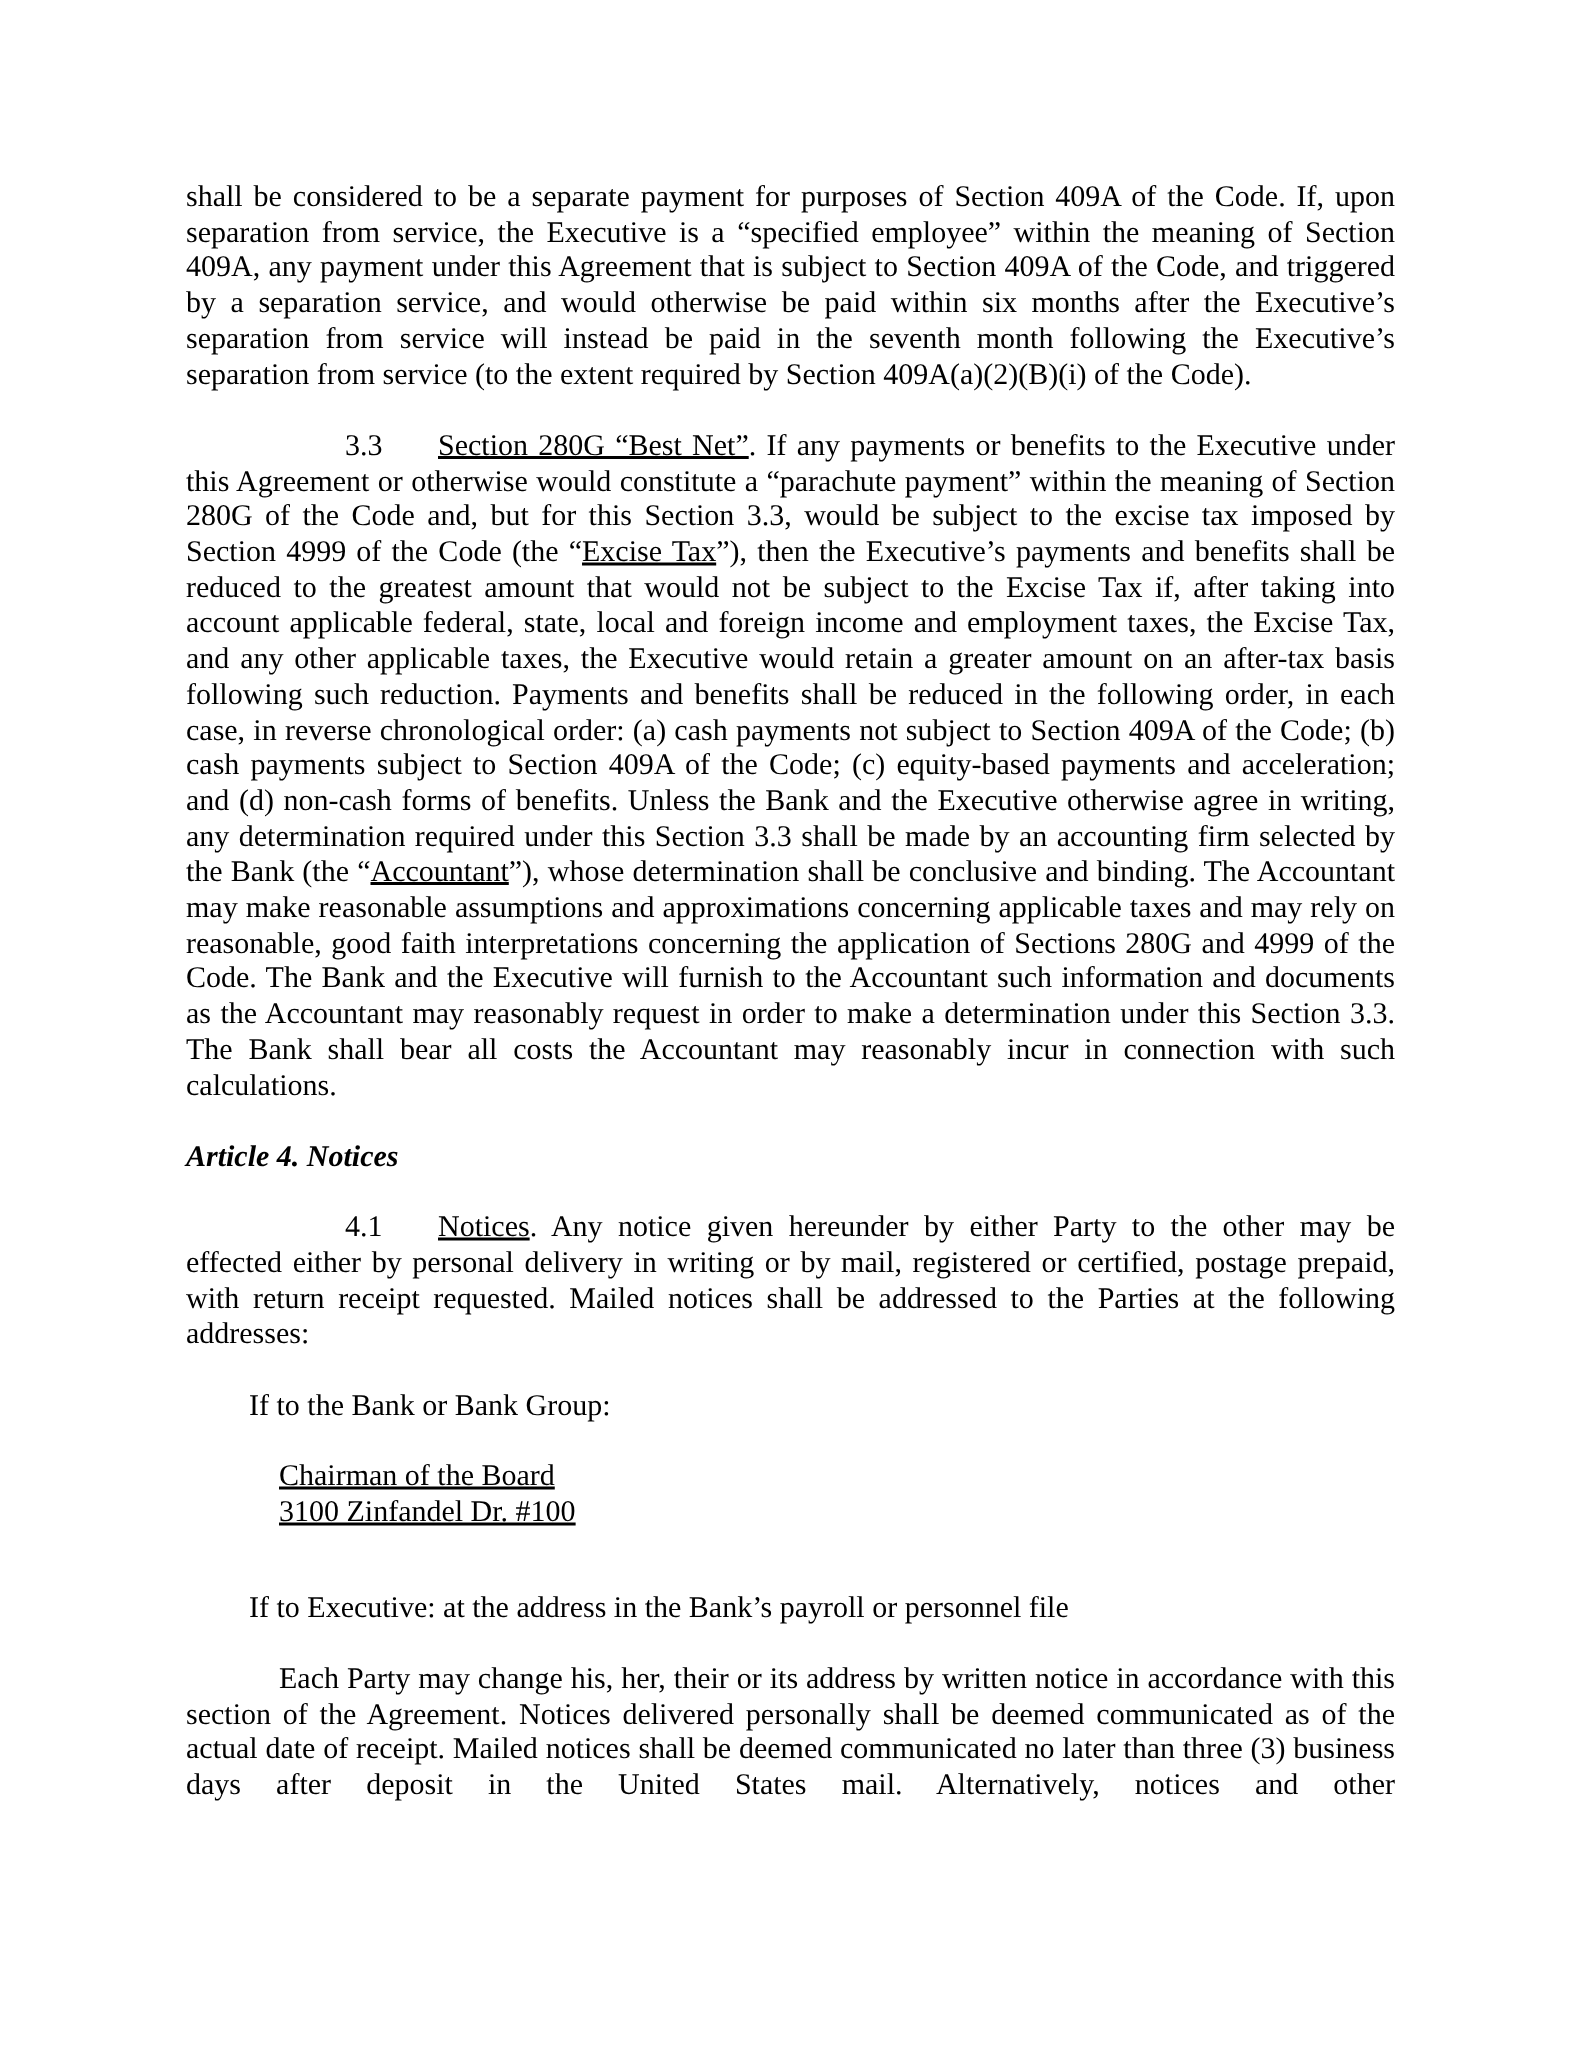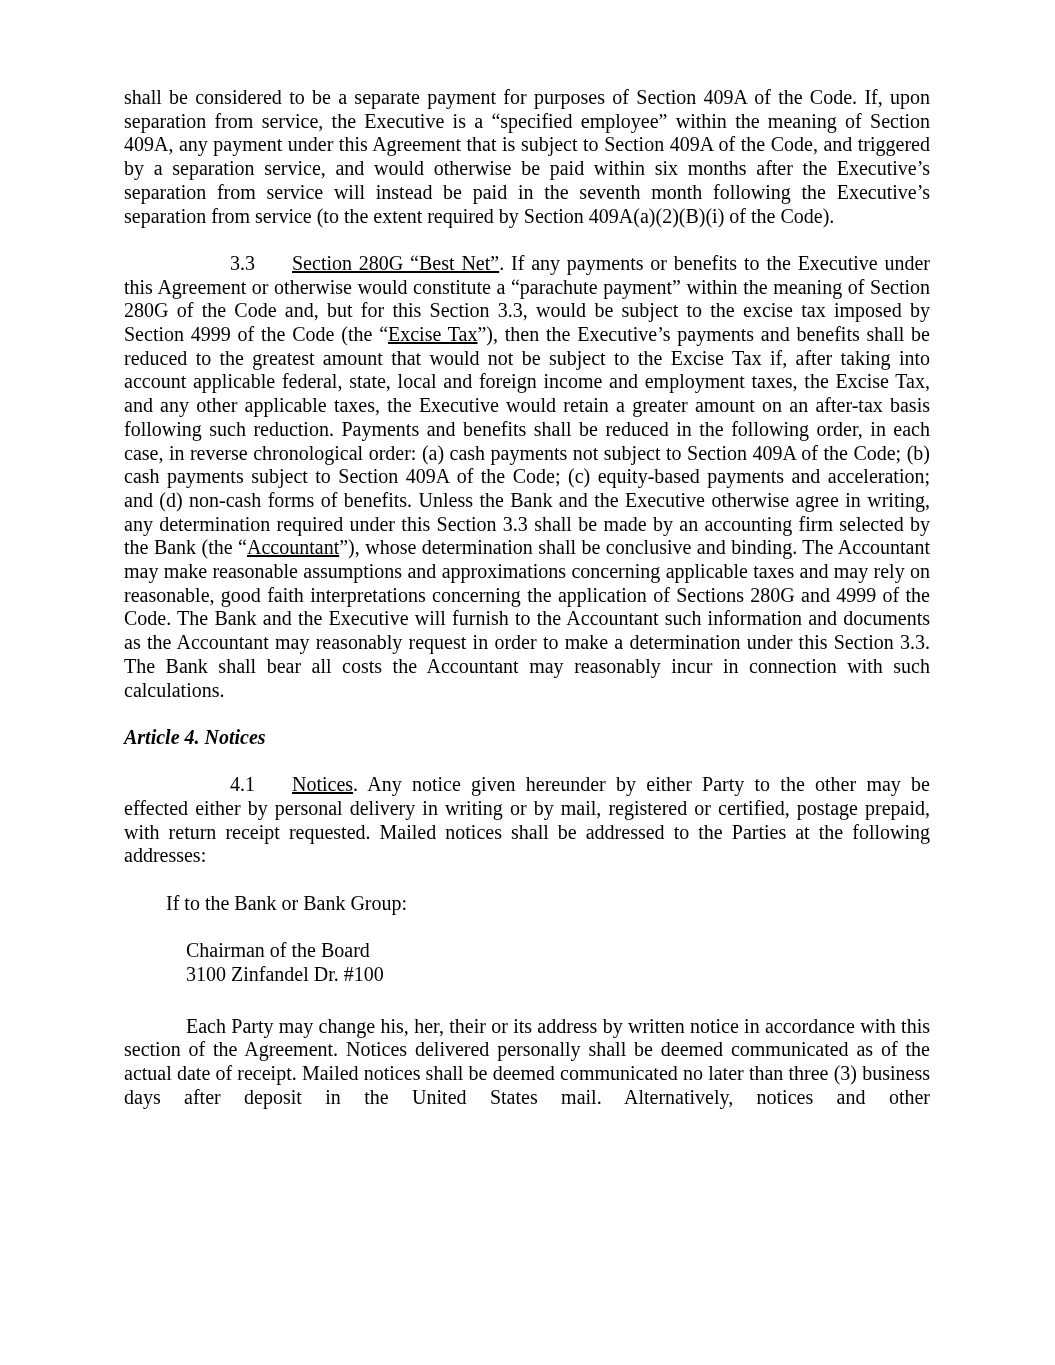--- a/index.html
+++ b/index.html
@@ -11,41 +11,41 @@
     font-family: "Liberation Serif", serif;
     font-size: 20px;
     line-height: 23.7px;
     overflow: hidden;
     box-sizing: border-box;
   }
   .page {
     box-sizing: border-box;
     width: 1055px;
     height: 1365px;
-    padding: 86px 125px 40px 124px;
+    padding: 120px 125px 40px 124px;
   }
   p {
     margin: 0 0 23.7px 0;
   }
   .body-just { text-align: justify; }
   .indent-first { text-indent: 62px; }
   .num {
     display: inline-block;
     width: 62px;
     text-indent: 0;
     margin-left: 44px;
   }
   .u { text-decoration: underline; }
   .article-heading {
     text-align: left;
     font-weight: bold;
     font-style: italic;
   }
   .addr-indent { margin-left: 42px; }
-  .addr-block { margin: 0 0 28px 62px; }
+  .addr-block { margin: 0 0 40px 62px; text-decoration: underline; }
   .addr-block div { margin: 0; }
   .justify-last { text-align-last: justify; font-family: Liberation Serif, serif; }
 </style>
 </head>
 <body>
 
 <div class="page">
 
   <p class="body-just">
     <span>shall be considered to be a separate payment for purposes of Section 409A of the Code. If, upon separation from service, the Executive is a “specified employee” within the meaning of Section 409A, any payment under this Agreement that is subject to Section 409A of the Code, and triggered by a separation service, and would otherwise be paid within six months after the Executive’s separation from service will instead be paid in the seventh month following the Executive’s separation from service (to the extent required by Section 409A(a)(2)(B)(i) of the Code).</span>
@@ -61,18 +61,19 @@
     <span class="num">4.1</span><span class="u">Notices</span><span>. Any notice given hereunder by either Party to the other may be effected either by personal delivery in writing or by mail, registered or certified, postage prepaid, with return receipt requested. Mailed notices shall be addressed to the Parties at the following addresses:</span>
   </p>
 
   <p class="addr-indent">If to the Bank or Bank Group:</p>
 
   <div class="addr-block">
     <div>Chairman of the Board</div>
     <div>3100 Zinfandel Dr. #100</div>
   </div>
 
+  <p class="addr-indent">If to Executive: at the address in the Bank’s payroll or personnel file</p>
 
   <p class="body-just indent-first justify-last">
     <span>Each Party may change his, her, their or its address by written notice in accordance with this section of the Agreement. Notices delivered personally shall be deemed communicated as of the actual date of receipt. Mailed notices shall be deemed communicated no later than three (3) business days after deposit in the United States mail. Alternatively, notices and other</span>
   </p>
 
 </div>
 
 </body></html>

